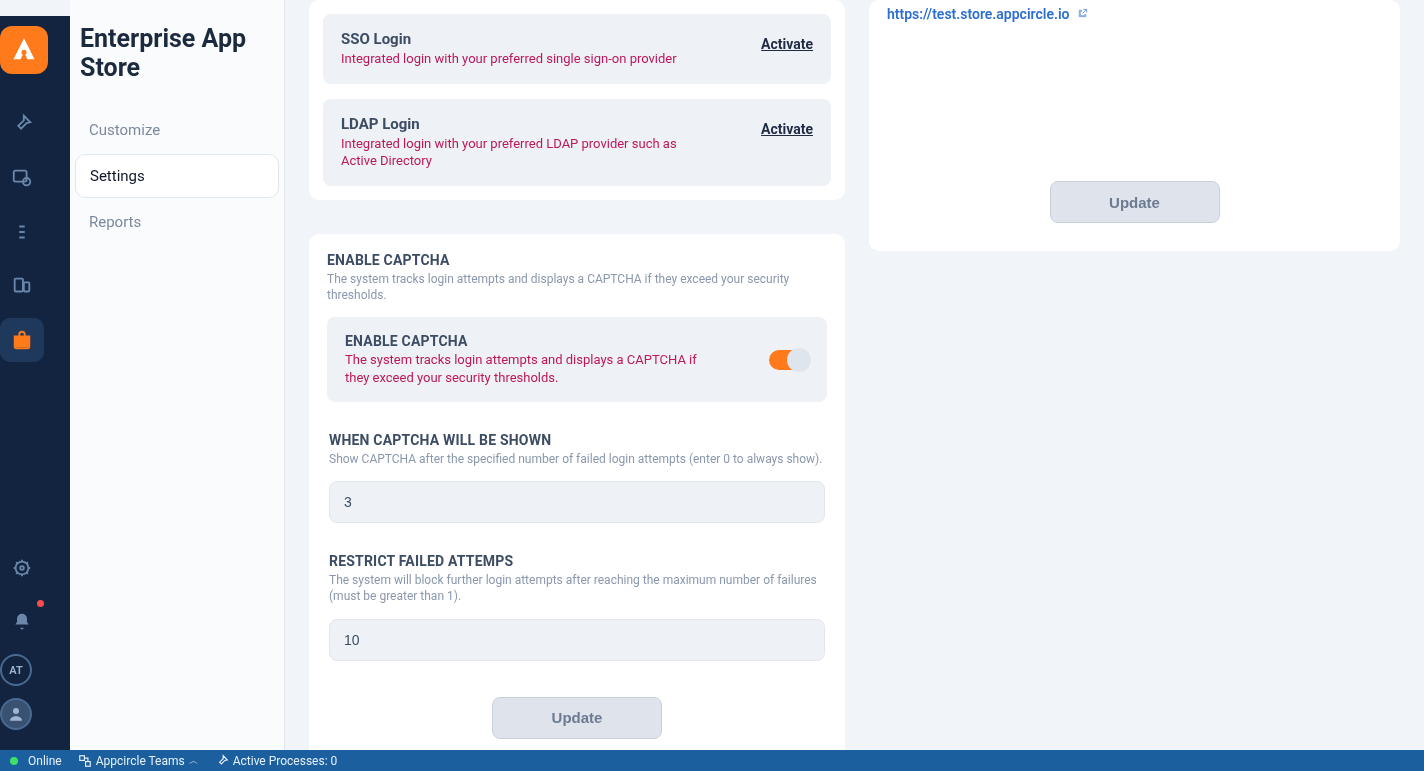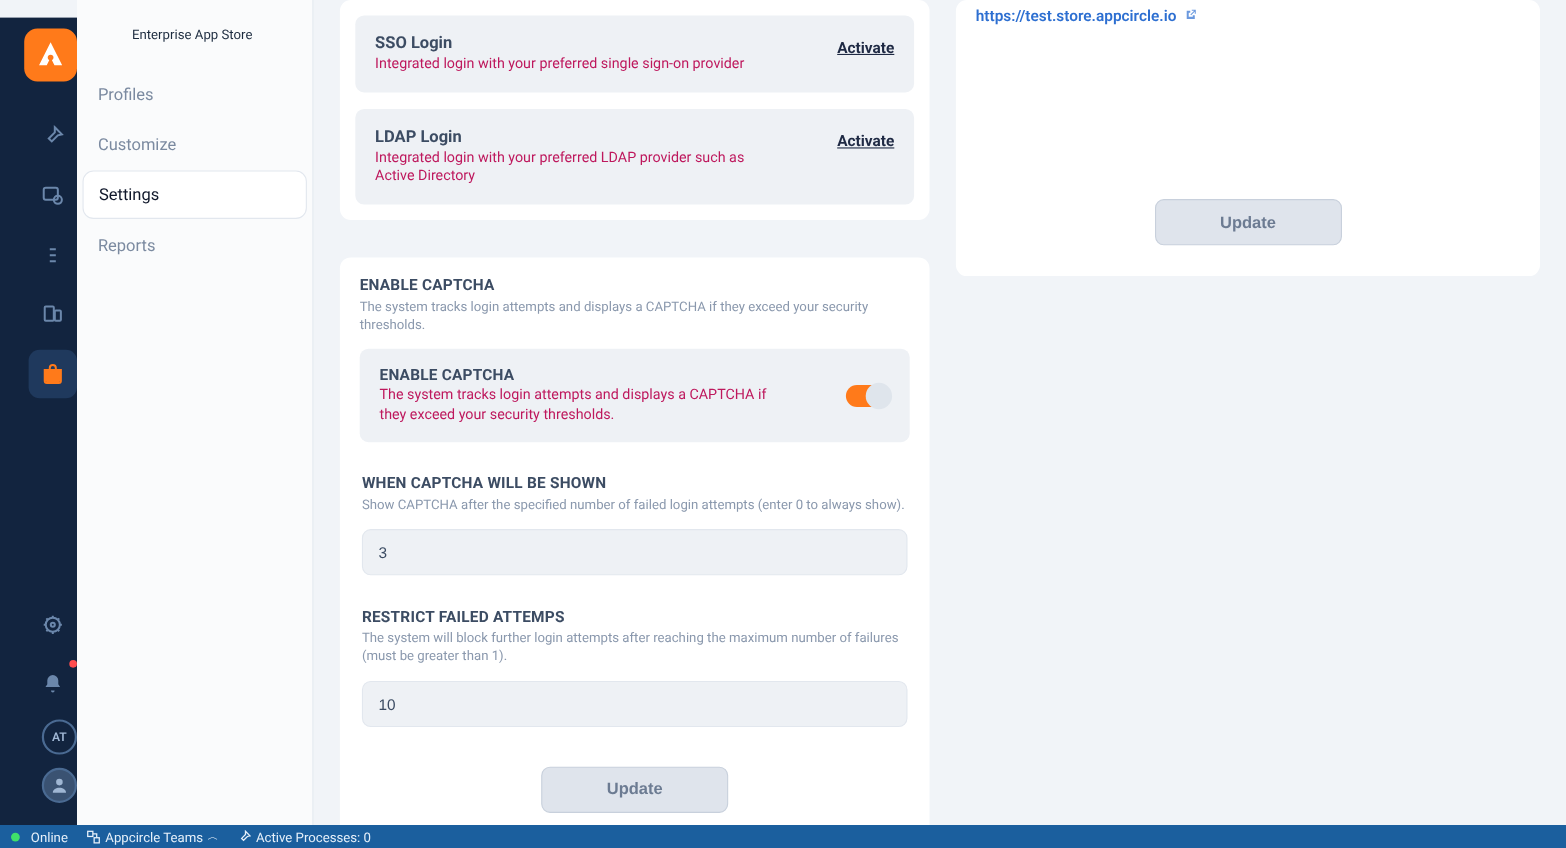--- a/index.html
+++ b/index.html
@@ -15,21 +15,21 @@
   }
 
   
   .rail {
     position: absolute;
     left: 0; top: 16px; bottom: 21px;
     width: 70px;
     background: #12243f;
     display: flex;
     flex-direction: column;
-    align-items: flex-end;
+    align-items: flex-start;
     padding-top: 10px;
   }
   .rail .logo {
     width: 48px; height: 48px;
     background: #ff7a1a;
     border-radius: 12px;
     display: flex; align-items: center; justify-content: center;
     margin-bottom: 28px;
   }
   .rail-icon {
@@ -69,25 +69,24 @@
 
   
   .subnav {
     position: absolute;
     left: 70px; top: 0; bottom: 21px;
     width: 215px;
     background: #fafbfc;
     border-right: 1px solid #e2e7ee;
   }
   .subnav h1 {
-    font-size: 12px;
-    font-weight: 400;
+    font-size: 25px;
+    font-weight: 700;
     padding: 24px 10px 24px 10px;
     color: #1b2a3e;
-    margin-left: 40px;
   }
   .subnav-item {
     padding: 12px 14px;
     font-size: 15px;
     color: #7b8aa0;
     cursor: pointer;
     border-radius: 10px;
     margin: 3px 5px;
   }
   .subnav-item.active {
@@ -255,21 +254,20 @@
   <div class="avatar-circle">
     <svg width="18" height="18" viewBox="0 0 24 24" fill="#9fb6d3">
         <circle cx="12" cy="8" r="4"></circle>
         <path d="M4 21c0-4 4-6 8-6s8 2 8 6z"></path>
       </svg>
   </div>
 </div>
 
 <div class="subnav">
   <h1>Enterprise App Store</h1>
-  <div class="subnav-item">Profiles</div>
   <div class="subnav-item">Customize</div>
   <div class="subnav-item active">Settings</div>
   <div class="subnav-item">Reports</div>
 </div>
 
 <div class="main">
 
   <div class="col left">
 
     <div class="card login-card">

